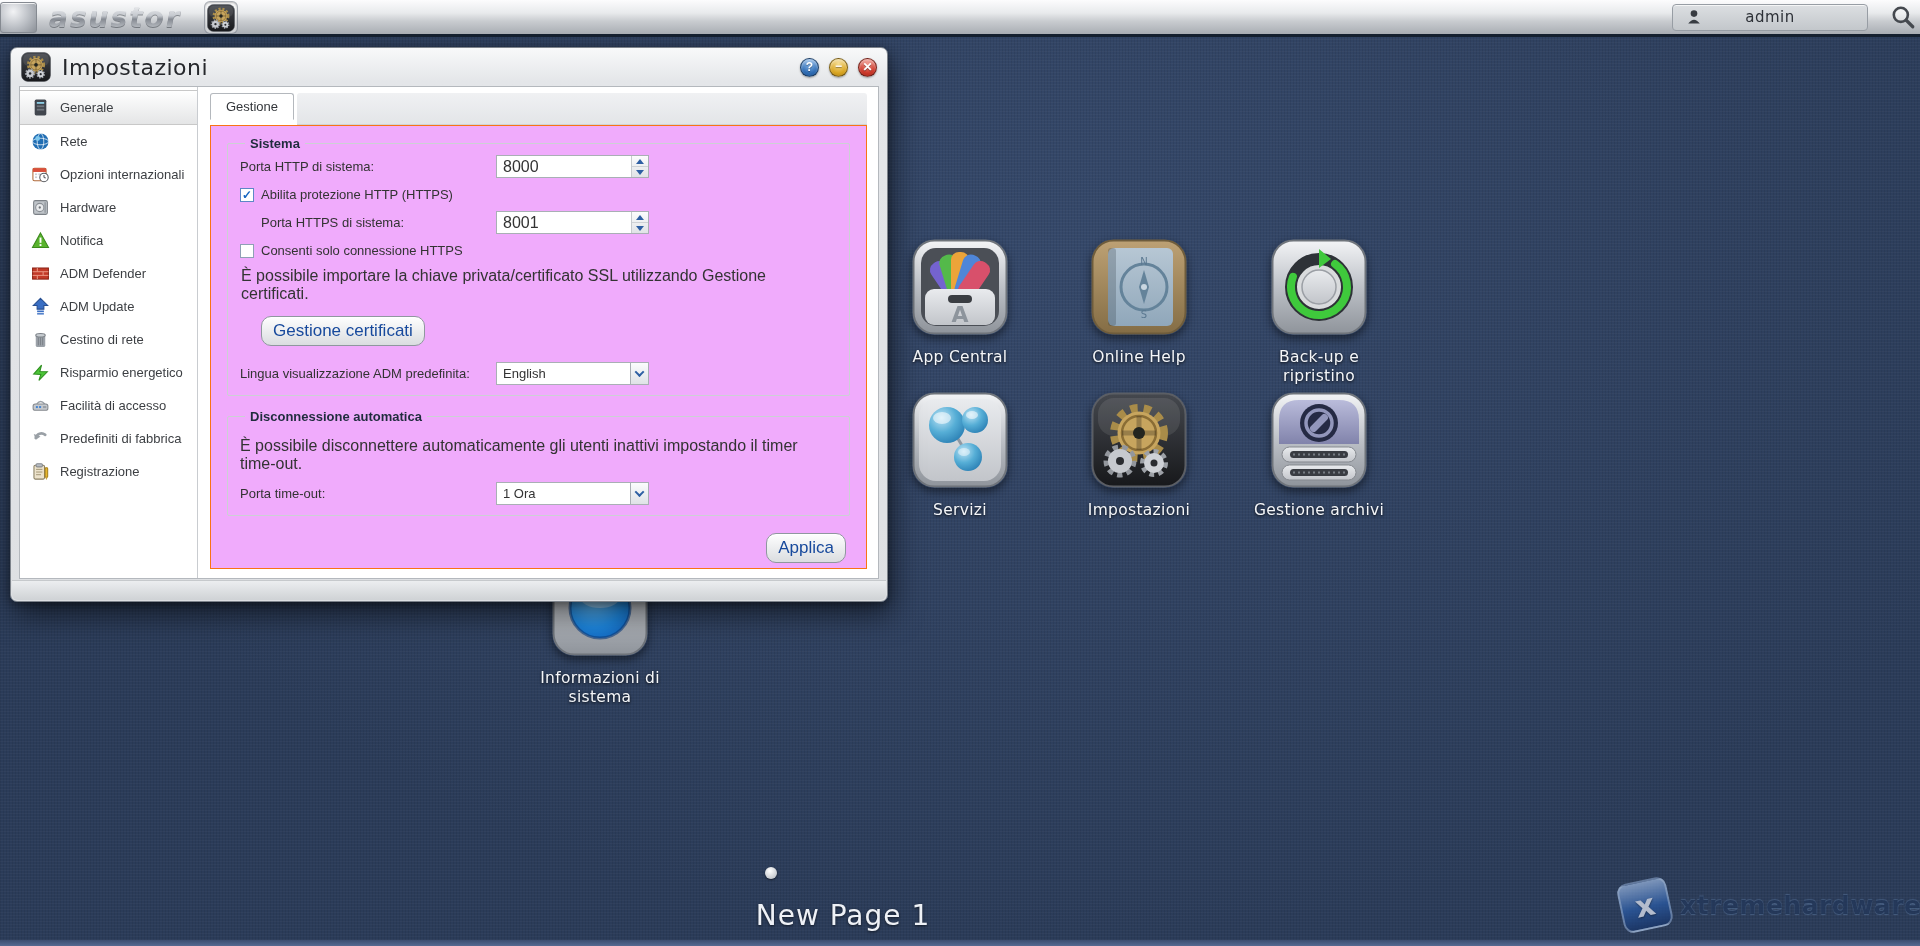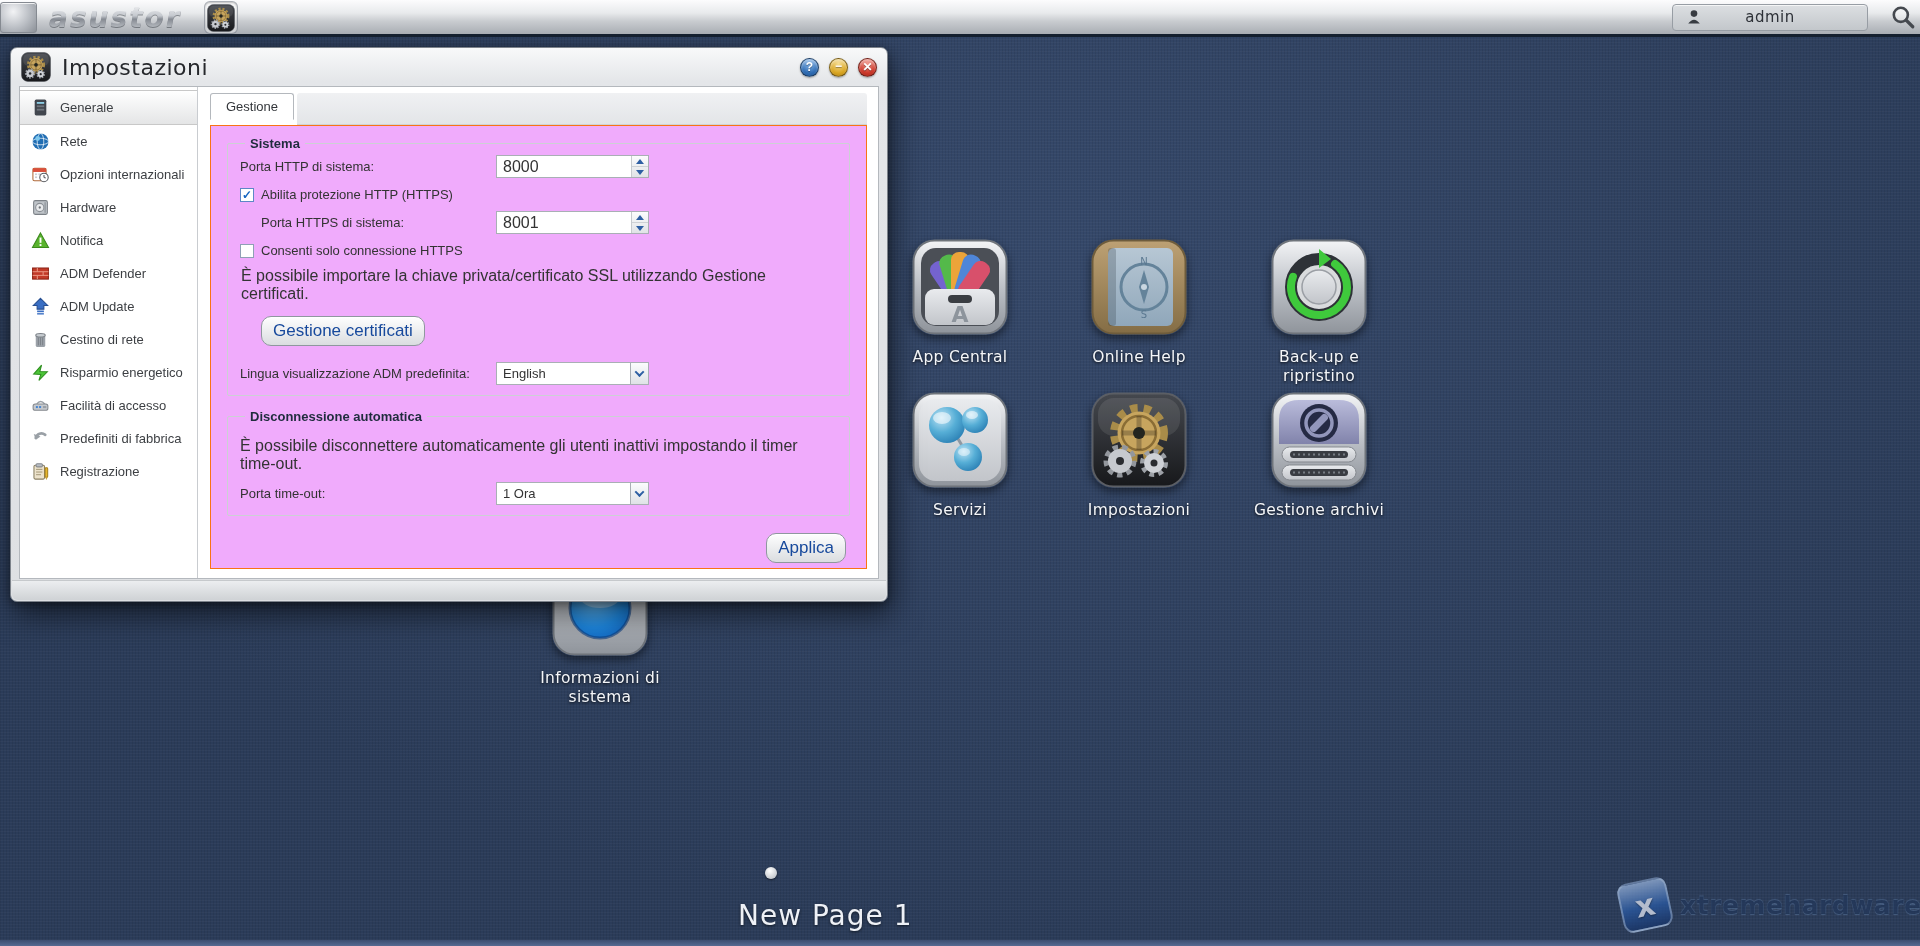--- a/index.html
+++ b/index.html
@@ -159,21 +159,21 @@
   .dicon .dlabel { margin-top:9px; font-family:"DejaVu Sans", sans-serif;
     font-size:15.5px; color:#f4f6f9; letter-spacing:.3px; line-height:1.25;
     text-shadow:0 1px 3px rgba(0,0,0,.85); }
   .narrow { width:112px; }
 
   
   .page-dot { position:absolute; left:765px; top:867px; width:12px; height:12px;
     border-radius:50%; z-index:2;
     background:radial-gradient(circle at 40% 32%, #ffffff, #c9ccd1 70%, #9fa3a9);
     box-shadow:0 1px 2px rgba(0,0,0,.5); }
-  .page-label { position:absolute; left:738px; top:899px; width:210px; text-align:left;
+  .page-label { position:absolute; left:738px; top:899px; width:210px; text-align:center;
     font-family:"DejaVu Sans", sans-serif; font-size:28px; color:#eef1f6;
     letter-spacing:1px; z-index:2; text-shadow:0 1px 3px rgba(0,0,0,.6); }
 
   .watermark { position:absolute; left:1620px; top:880px; display:flex; align-items:center;
     gap:10px; opacity:.72; z-index:2; }
   .wm-logo { width:50px; height:50px; border-radius:10px; transform:rotate(-12deg);
     background:linear-gradient(#9db8e0,#2a5ca8 55%,#17356b);
     border:2px solid rgba(200,220,245,.55);
     display:flex; align-items:center; justify-content:center;
     font-family:"DejaVu Sans", sans-serif; font-weight:bold; font-size:30px; color:#e8eefb;

